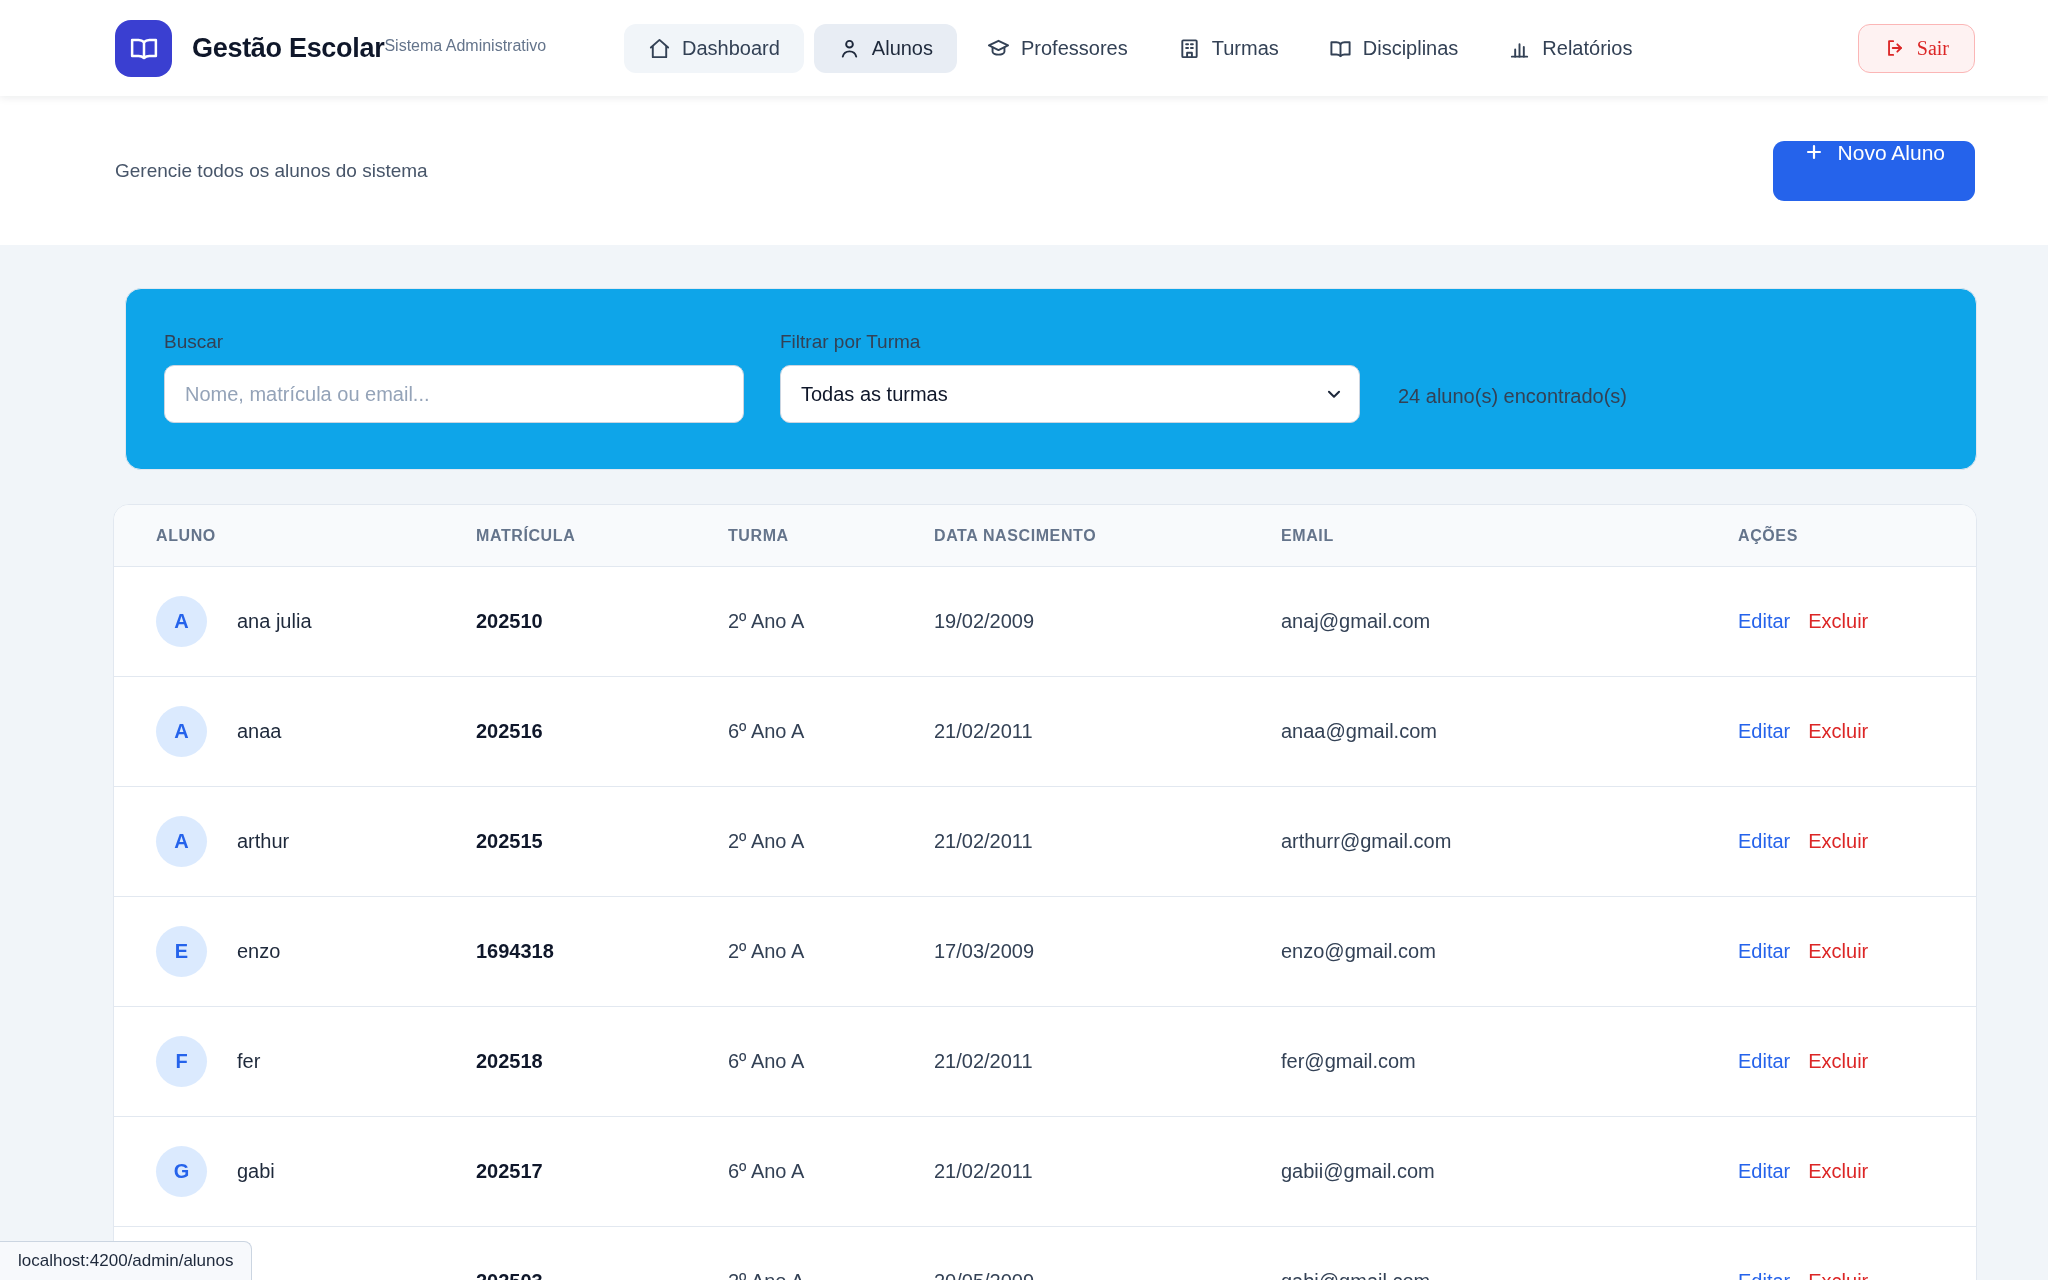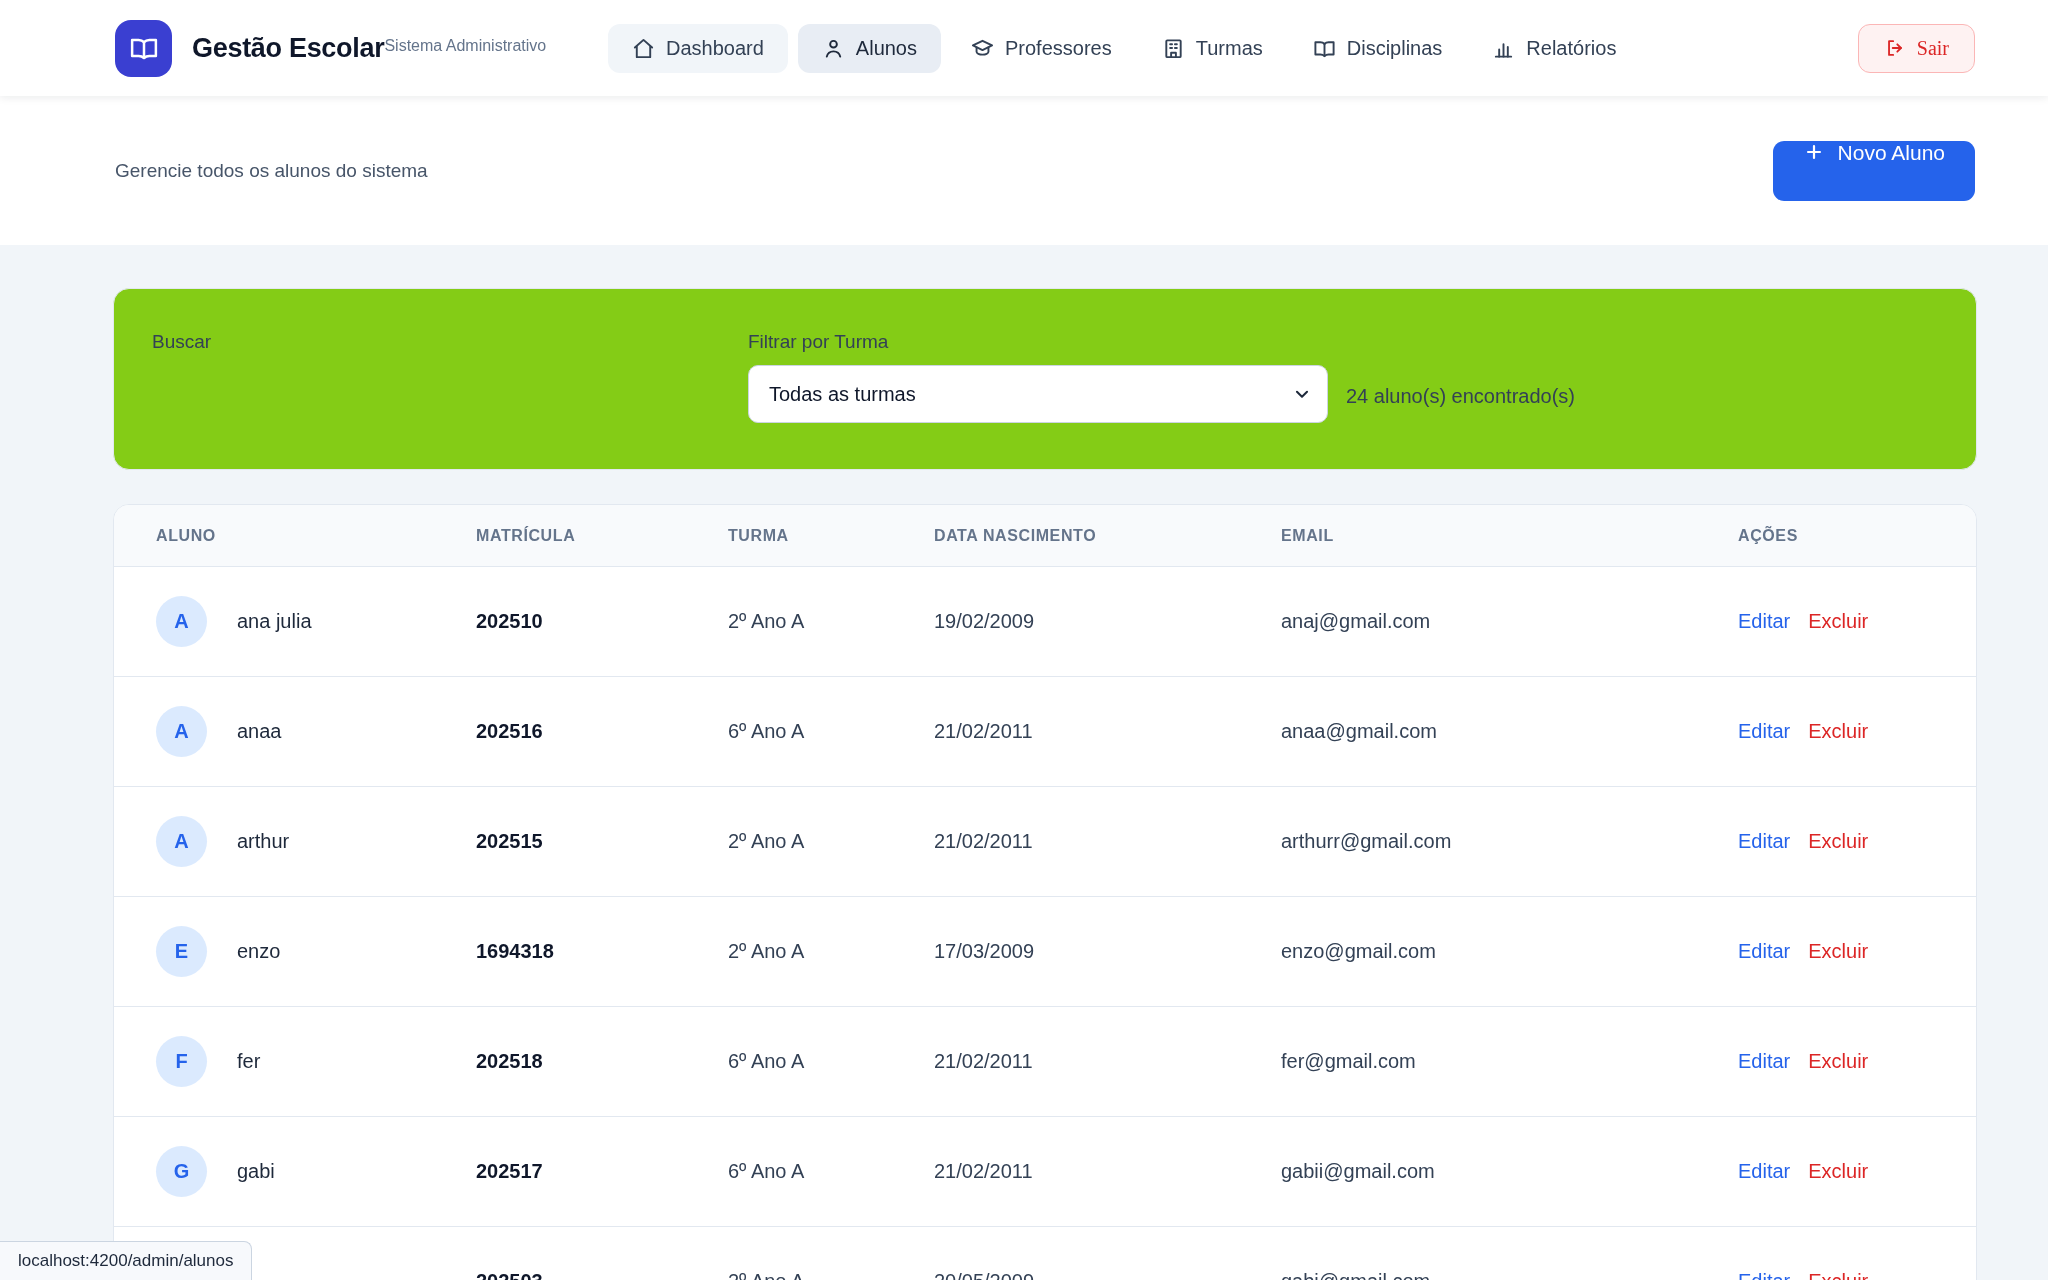--- a/index.html
+++ b/index.html
@@ -20,21 +20,21 @@
   .brand { display: flex; align-items: center; gap: 20px; }
   .logo {
     width: 57px; height: 57px; border-radius: 16px;
     background: var(--logo-bg, #3a3fd1);
     display: flex; align-items: center; justify-content: center; color: #fff;
   }
   .brand-text { display: flex; flex-direction: row; }
   .brand-title { font-size: 27px; font-weight: 700; color: #0f172a; letter-spacing: -0.3px; }
   .brand-sub { font-size: 16px; color: #64748b; margin-top: 4px; }
 
-  .nav { position: absolute; left: 608px; top: 0; height: 96px; display: flex; align-items: center; gap: 10px; }
+  .nav { position: absolute; left: 624px; top: 0; height: 96px; display: flex; align-items: center; gap: 10px; }
   .nav-item {
     display: flex; align-items: center; gap: 11px; font-size: 20px; color: #334155;
     padding: 13px 20px; border-radius: 12px; cursor: pointer; white-space: nowrap;
   }
   .nav-item .ic { width: 23px; height: 23px; flex: 0 0 auto; }
   .nav-item.pill { background: #f1f5f9; padding: 13px 24px; }
   .nav-item.active { background: #e8edf4; color: #1e293b; font-weight: 500; }
 
   .logout-btn {
     margin-left: auto; display: flex; align-items: center; gap: 11px;
@@ -55,22 +55,22 @@
     display: flex; gap: 13px; background: var(--accent, #2563eb);
     color: #fff; font-size: 21px; font-weight: 500; font-family: Liberation Sans, sans-serif;
     border: none; border-radius: 11px; padding: 0 30px; height: 60px; cursor: pointer;
   }
   .primary-btn .ic { width: 22px; height: 22px; }
 
   
   .main { padding: 43px 71px 0 113px; }
 
   .filter-card {
-    background: #84cc16; border: 1px solid var(--border, #e2e8f0); border-radius: 16px;
-    padding: 42px 40px 46px 38px; display: flex; gap: 16px;
+    background: #0ea5e9; border: 1px solid var(--border, #e2e8f0); border-radius: 16px;
+    padding: 42px 40px 46px 38px; display: flex; gap: 36px; margin-left: 12px;
   }
   .field { display: flex; flex-direction: column; gap: 12px; width: 580px; }
   .field-label { font-size: 19px; color: #334155; font-weight: 500; }
   .text-input {
     height: 58px; border: 1px solid #cbd5e1; border-radius: 10px; padding: 0 20px;
     font-size: 20px; color: #0f172a; font-family: inherit; width: 100%; background: #fff; outline: none;
   }
   .text-input::placeholder { color: #94a3b8; }
   .select-wrap { position: relative; width: 100%; }
   .select-wrap select {
@@ -196,20 +196,21 @@
       </svg>
     <span>Novo Aluno</span>
   </button>
 </section>
 
 <main class="main">
 
   <div class="filter-card">
     <div class="field">
       <label class="field-label">Buscar</label>
+      <input class="text-input" type="text" placeholder="Nome, matrícula ou email..." style="">
     </div>
     <div class="field">
       <label class="field-label">Filtrar por Turma</label>
       <div class="select-wrap">
         <select>
           <option>Todas as turmas</option>
         </select>
         <svg class="chevron" viewBox="0 0 24 24" fill="none" stroke="currentColor" stroke-width="2.2" stroke-linecap="round" stroke-linejoin="round">
             <path d="m6.5 9.5 5.5 5.5 5.5-5.5"></path>
           </svg>

